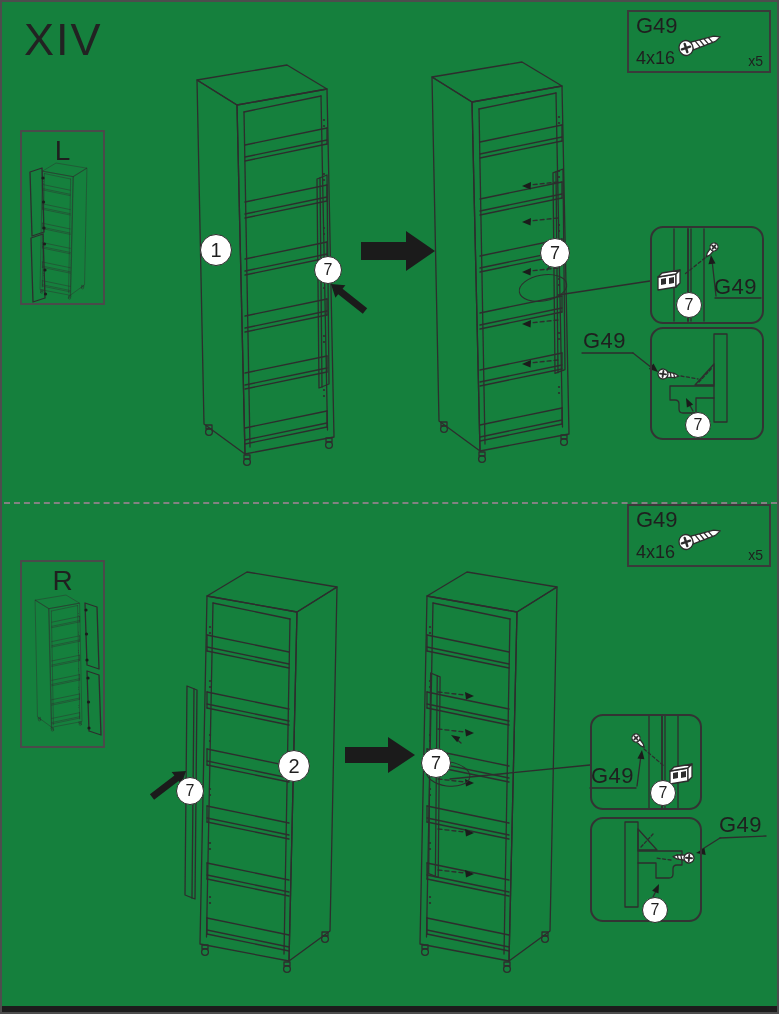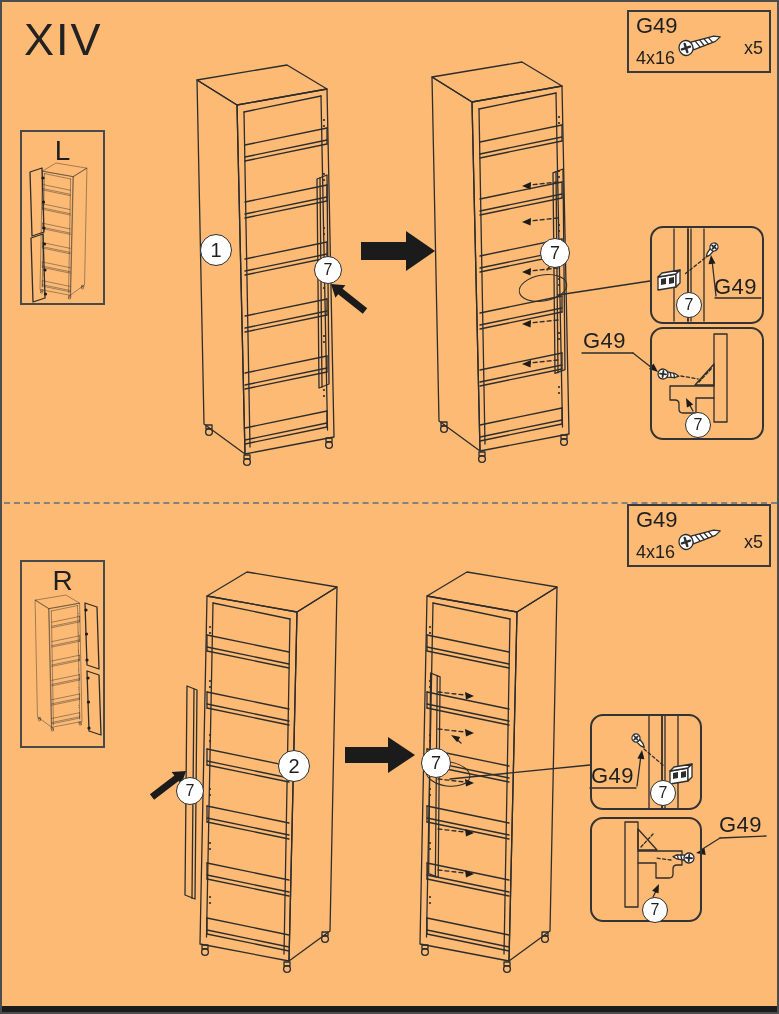--- a/index.html
+++ b/index.html
@@ -1,26 +1,26 @@
 <!DOCTYPE html>
 <html><head>
 <meta charset="utf-8">
 <style>
   html,body{margin:0;padding:0;background:#e8e8e8;}
-  .page{position:relative;width:779px;height:1014px;background:#fdba74;
+  .page{position:relative;width:779px;height:1014px;background:#15803d;
         border:2px solid #4d4d4d;box-sizing:border-box;overflow:hidden;
         font-family:"Liberation Sans",sans-serif;color:#1f1f1f;}
   .art{position:absolute;left:0;top:0;z-index:1;}
   .step-label{position:absolute;left:22px;top:12px;font-size:45px;letter-spacing:2px;
         color:#222;z-index:3;}
   .parts-box{position:absolute;width:144px;height:63px;border:2px solid #3a3a3a;
         box-sizing:border-box;background:transparent;z-index:2;}
   .pb-id{position:absolute;left:7px;top:1px;font-size:22px;}
   .pb-size{position:absolute;left:7px;bottom:2px;font-size:18px;}
-  .pb-qty{position:absolute;right:6px;bottom:12px;font-size:18px;text-align:right;}
+  .pb-qty{position:absolute;right:6px;bottom:2px;font-size:14px;text-align:right;}
   .orient-box{position:absolute;width:85px;border:2px solid #4a4a4a;box-sizing:border-box;
         background:transparent;z-index:2;text-align:center;}
   .orient-letter{font-size:28px;line-height:34px;display:block;margin-top:2px;}
   .callout{position:absolute;border:2px solid #333;border-radius:13px;
         box-sizing:border-box;background:transparent;z-index:2;}
   .circle-num{position:absolute;border:1.6px solid #2d2d2d;border-radius:50%;
         background:#fff;display:flex;align-items:center;justify-content:center;
         box-sizing:border-box;z-index:3;}
   .g49-label{position:absolute;font-size:22px;z-index:3;letter-spacing:0.5px;}
   .divider{position:absolute;left:2px;width:773px;border-top:2px dashed #828282;z-index:2;}

